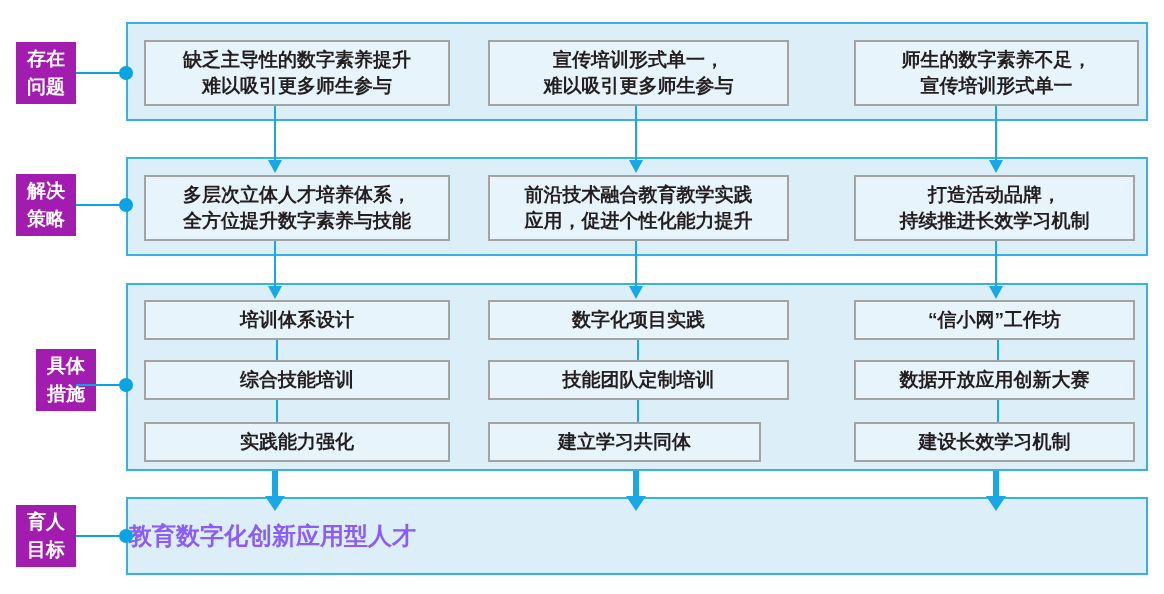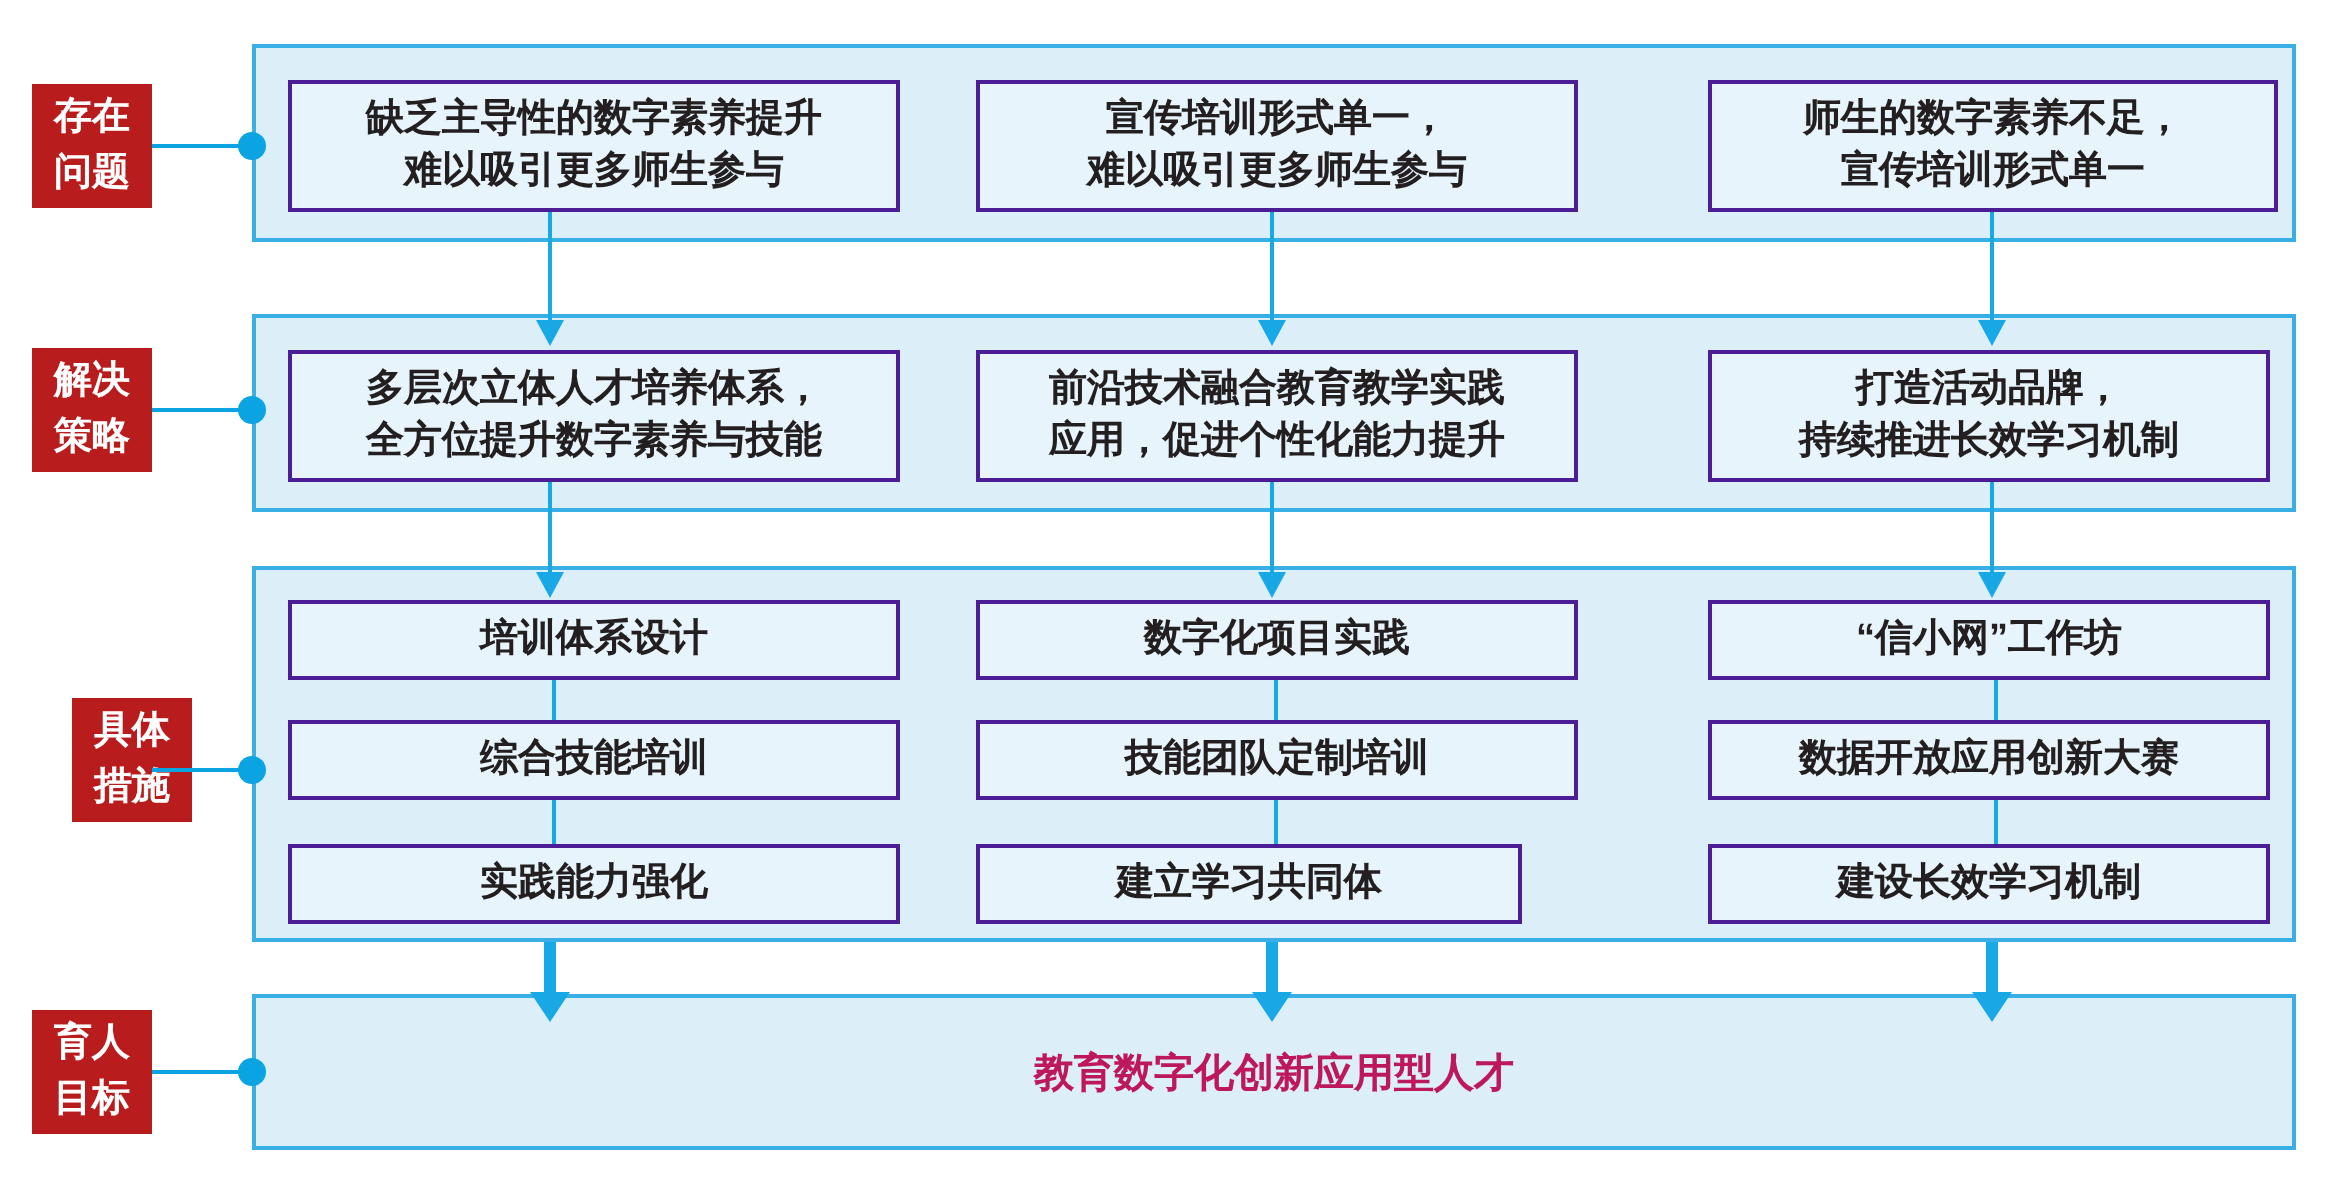--- a/index.html
+++ b/index.html
@@ -4,41 +4,41 @@
 <style>
   html,body{margin:0;padding:0;background:#ffffff;}
   .canvas{
     position:relative;width:1164px;height:594px;background:#ffffff;
     font-family:"Liberation Sans","DejaVu Sans",sans-serif;
     color:#222222;overflow:hidden;
   }
   
   .side-label{
     position:absolute;left:16px;width:60px;height:62px;
-    background:#b91c1c;color:#ffffff;
+    background:#a21caf;color:#ffffff;
     display:flex;flex-direction:column;align-items:center;justify-content:center;
     font-size:19px;font-weight:bold;line-height:1.45;z-index:2;
   }
   
   .h-link{position:absolute;height:2px;background:#0ba4e2;z-index:3;}
   .dot{position:absolute;width:14px;height:14px;border-radius:50%;background:#0ba4e2;z-index:4;}
   
   .panel{
     position:absolute;left:126px;width:1022px;
     background:#dceef8;border:2px solid #38b0e5;box-sizing:border-box;z-index:1;
   }
   
   .box{
-    position:absolute;background:#e7f4fb;border:2px solid #4c1d95;box-sizing:border-box;
+    position:absolute;background:#e7f4fb;border:2px solid #a3a3a3;box-sizing:border-box;
     display:flex;flex-direction:column;align-items:center;justify-content:center;
     font-size:19px;font-weight:600;line-height:1.38;text-align:center;color:#231f20;
   }
   .goal-panel{
-    display:flex;align-items:center;justify-content:center;
-    font-size:20px;font-weight:bold;color:#be185d;
+    display:flex;align-items:center;justify-content:flex-start;
+    font-size:24px;font-weight:bold;color:#8b5cf6;
   }
   
   .arrow-line{position:absolute;width:2px;background:#18a8e6;z-index:3;}
   .arrow-head{
     position:absolute;width:0;height:0;z-index:3;
     border-left:7px solid transparent;border-right:7px solid transparent;
     border-top:13px solid #18a8e6;
   }
   
   .block-stem{position:absolute;width:6px;background:#18a8e6;z-index:3;}

